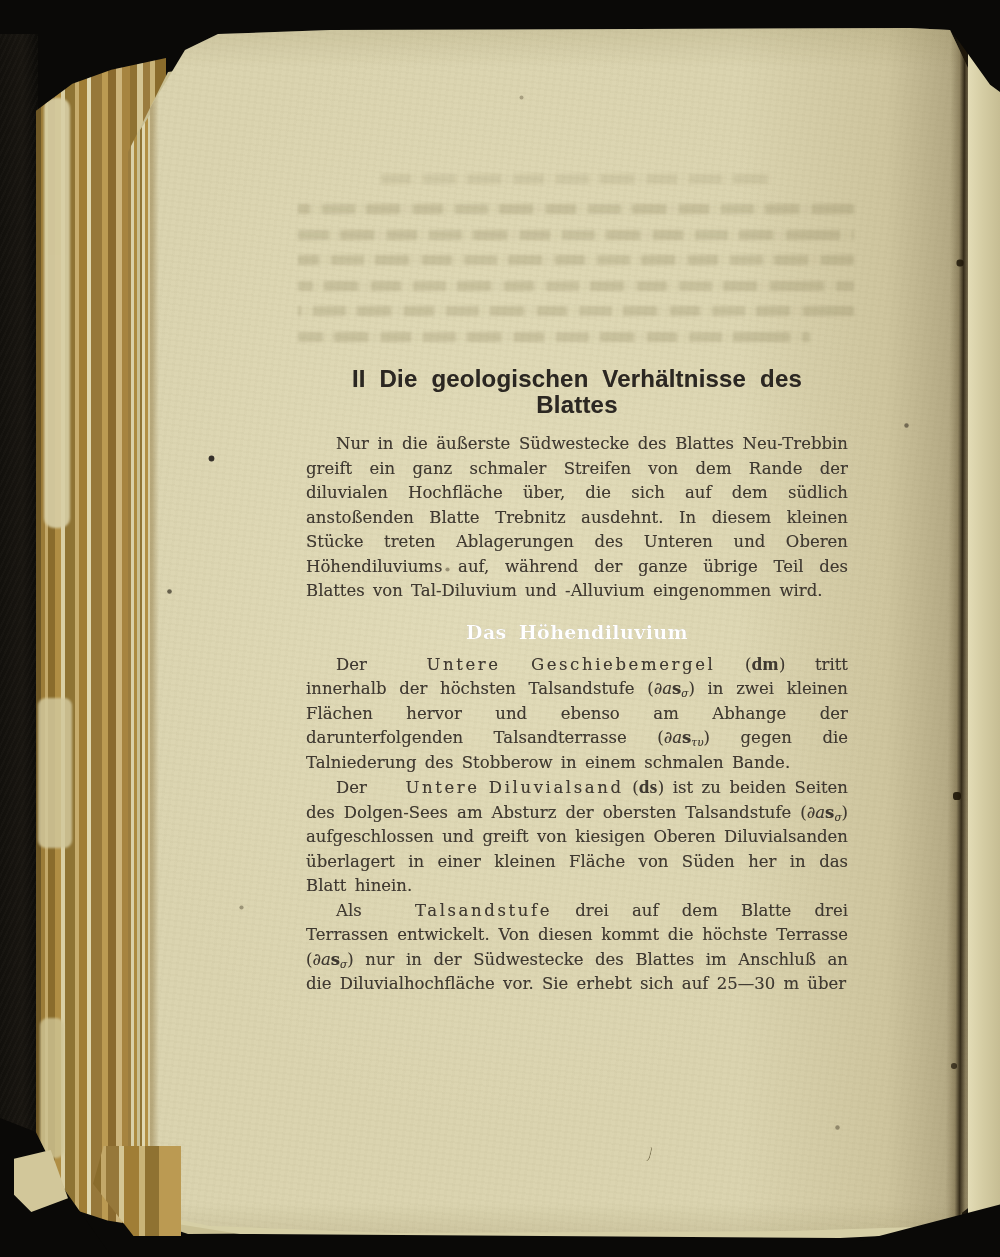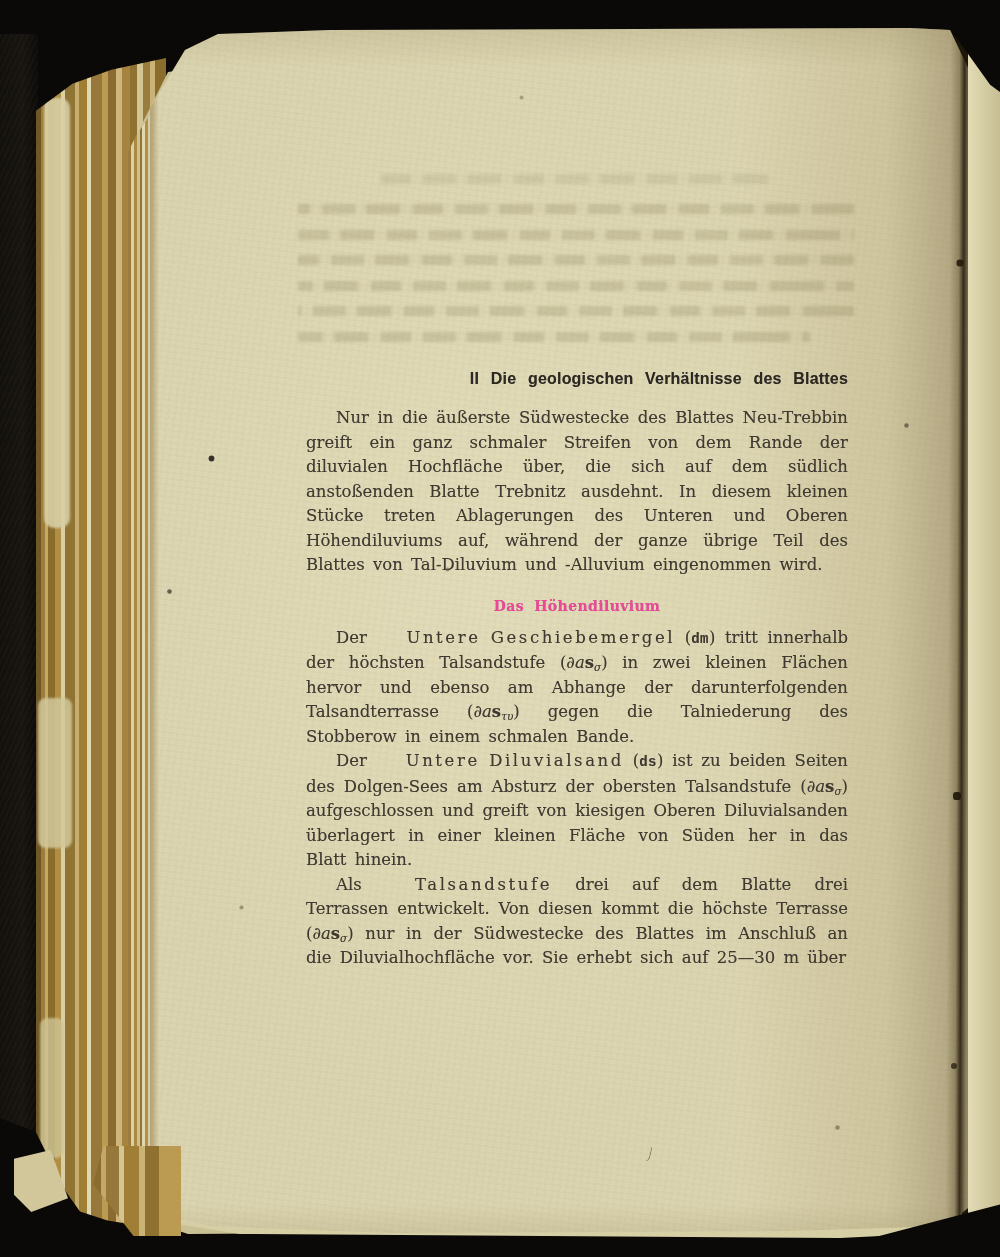--- a/index.html
+++ b/index.html
@@ -83,30 +83,30 @@
   .bleed .row.hdr{width:70%;margin:0 auto 20px auto;opacity:.6;}
 
   
   .text-col{
     position:absolute;left:306px;top:366px;width:542px;
     color:#3f3931;font-size:16.5px;line-height:24.5px;
     text-shadow:0 0 .4px rgba(60,50,40,.4);
   }
   .doc-title{
     font-family:"Liberation Sans",sans-serif;font-weight:700;
-    font-size:16px;line-height:26px;letter-spacing:.2px;word-spacing:7px;
-    text-align:right;color:#2b2722;margin:0 0 14px 0;
+    font-size:24px;line-height:26px;letter-spacing:.2px;word-spacing:7px;
+    text-align:center;color:#2b2722;margin:0 0 14px 0;
   }
   .text-col h2{
-    font-size:14px;font-weight:700;text-align:center;color:#ec4899;
+    font-size:19px;font-weight:700;text-align:center;color:#ffffff;
     letter-spacing:.4px;word-spacing:5px;line-height:24px;margin:16px 0 8px 0;
   }
   .text-col p{margin:0;text-align:justify;text-indent:30px;word-spacing:3px;}
   .seg-sp{letter-spacing:2.6px;word-spacing:1px;margin-left:30px;}
-  .seg-sym{font-family:Liberation Mono, monospace;font-weight:700;font-size:14px;letter-spacing:.5px;}
+  .seg-sym{font-family:Liberation Serif, serif;font-weight:700;font-size:19px;letter-spacing:.5px;}
   .geo i{font-style:italic;}
   .geo b{font-weight:700;}
   .geo sub{font-size:10.5px;font-style:italic;vertical-align:-3px;line-height:0;}
 
   
   .crease{
     position:absolute;left:948px;top:28px;width:26px;height:1204px;
     background:linear-gradient(90deg, rgba(70,55,25,0) 0, rgba(70,55,25,.30) 35%,
                rgba(33,24,9,.85) 54%, rgba(70,55,28,.35) 75%, rgba(70,55,25,0) 100%);
     transform:rotate(.25deg);

